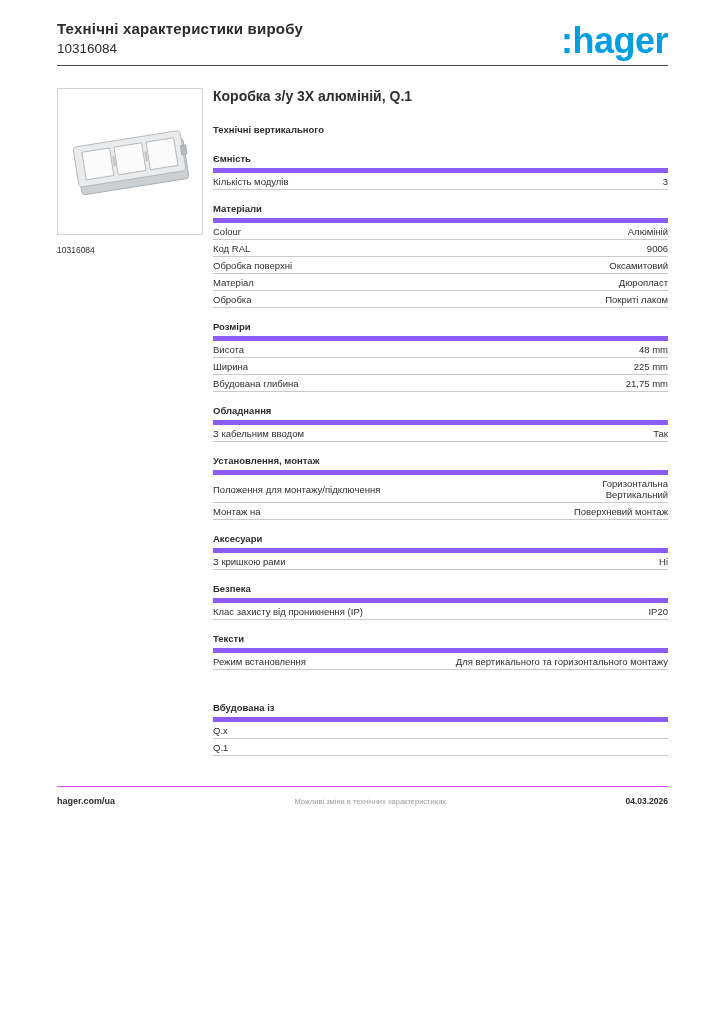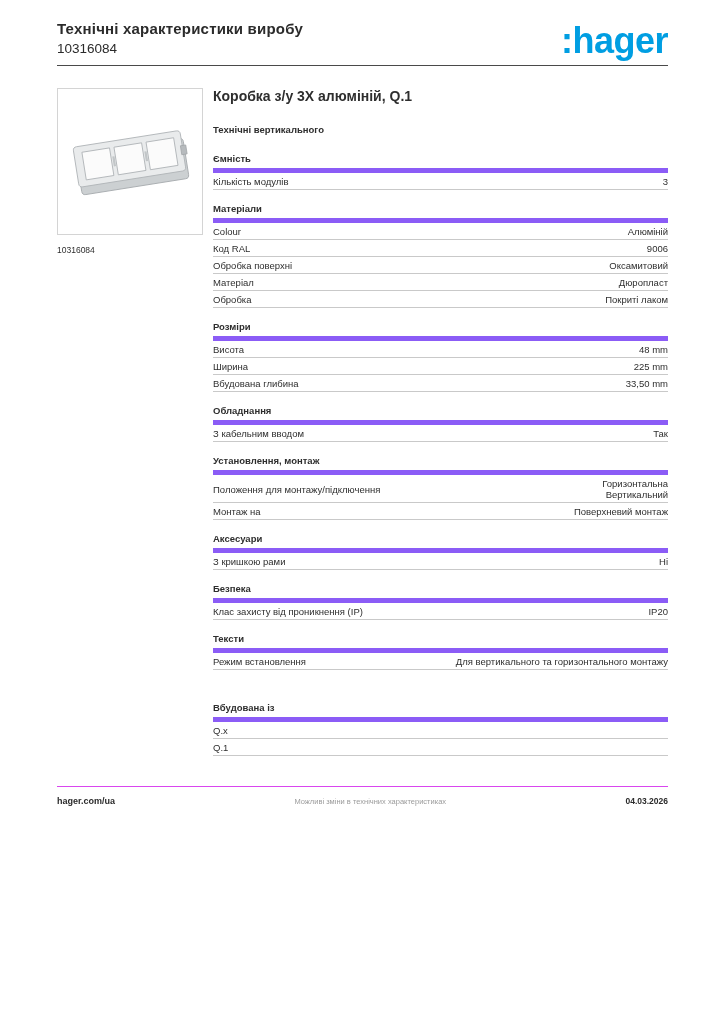--- a/index.html
+++ b/index.html
@@ -109,21 +109,21 @@
         <div class="row">
           <span class="label">Висота</span>
           <span class="value">48 mm</span>
         </div>
         <div class="row">
           <span class="label">Ширина</span>
           <span class="value">225 mm</span>
         </div>
         <div class="row">
           <span class="label">Вбудована глибина</span>
-          <span class="value">33,50 mm</span>
+          <span class="value">21,75 mm</span>
         </div>
       </section>
 
       <section class="spec-section">
         <h2 class="sec-h">Обладнання</h2>
         <div class="row">
           <span class="label">З кабельним вводом</span>
           <span class="value">Так</span>
         </div>
       </section>

